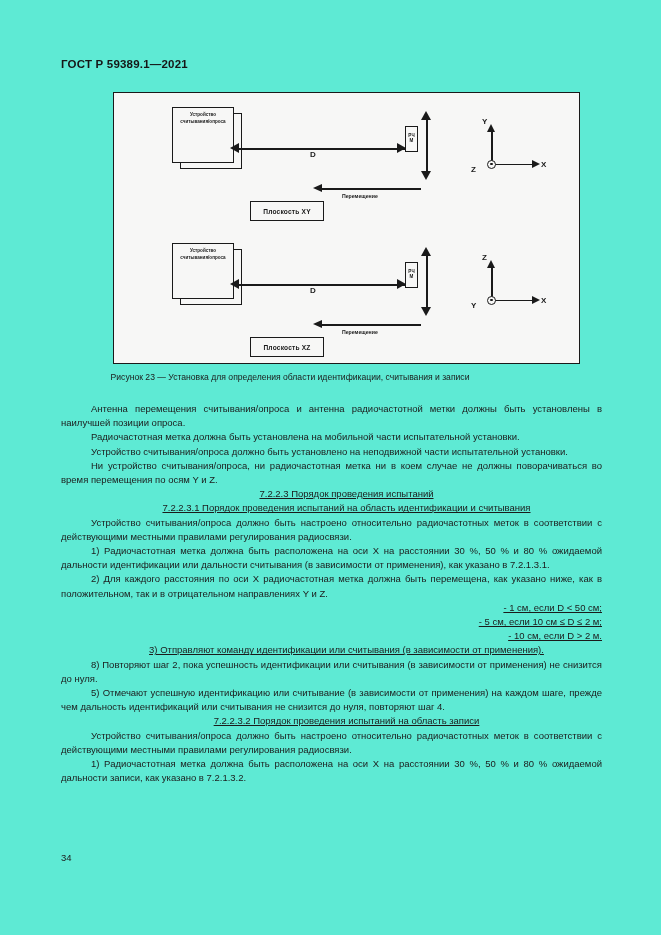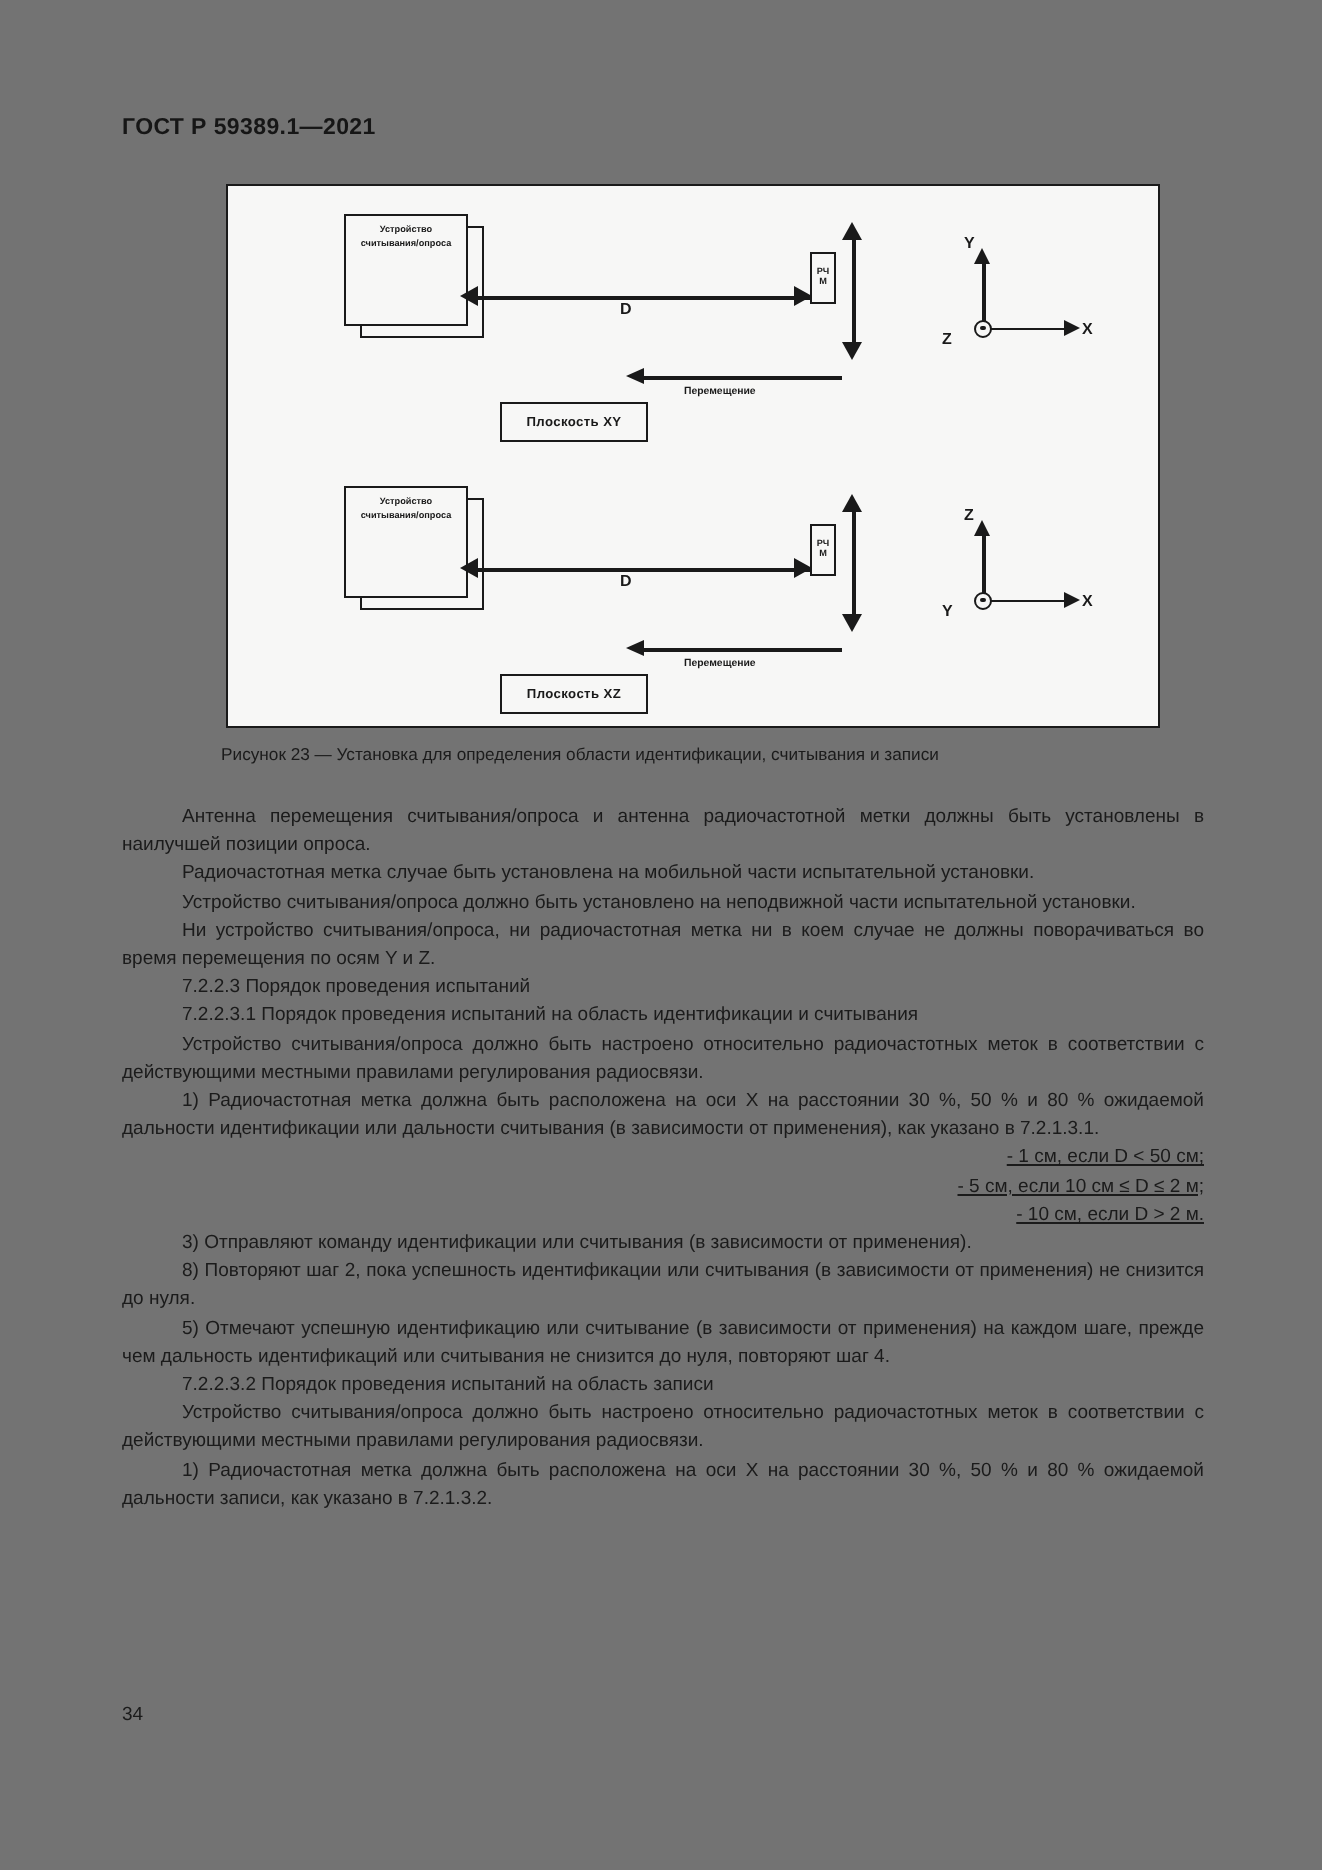--- a/index.html
+++ b/index.html
@@ -4,21 +4,21 @@
 <style>
   html, body {
     margin: 0;
     padding: 0;
     background: #8a8a8a;
   }
   .page {
     position: relative;
     width: 661px;
     height: 935px;
-    background: #737373;
+    background: #5eead4;
     overflow: hidden;
     font-family: "Liberation Sans", sans-serif;
     color: #1b1b1b;
   }
 
   
   .doc-header {
     position: absolute;
     left: 61px;
     top: 58px;
@@ -284,21 +284,21 @@
     font-size: 9.5px;
     line-height: 14.2px;
     text-align: justify;
     text-justify: inter-word;
     color: #1b1b1b;
     hyphens: none;
   }
   .body p.ind  { text-indent: 30px; }
   .body p.dash { padding-left: 44px; text-indent: 0; text-align: right; text-decoration: underline; }
   .body p.num  { text-indent: 30px; }
-  .body p.last { text-align: left; }
+  .body p.last { text-align: center; text-decoration: underline; }
 
   .page-number {
     position: absolute;
     left: 61px;
     top: 852px;
     font-size: 9.5px;
     color: #1b1b1b;
     text-align: center;
   }
 </style>
@@ -390,27 +390,28 @@
         <div class="axis-lbl orig">Y</div>
       </div>
     </div>
 
   </div>
 
   <div class="fig-caption">Рисунок 23 — Установка для определения области идентификации, считывания и записи</div>
 
   <div class="body">
     <p class="ind">Антенна перемещения считывания/опроса и антенна радиочастотной метки должны быть установлены в наилучшей позиции опроса.</p>
-    <p class="ind">Радиочастотная метка случае быть установлена на мобильной части испытательной установки.</p>
+    <p class="ind">Радиочастотная метка должна быть установлена на мобильной части испытательной установки.</p>
     <p class="ind">Устройство считывания/опроса должно быть установлено на неподвижной части испытательной установки.</p>
     <p class="ind">Ни устройство считывания/опроса, ни радиочастотная метка ни в коем случае не должны поворачиваться во время перемещения по осям Y и Z.</p>
     <p class="ind last">7.2.2.3 Порядок проведения испытаний</p>
     <p class="ind last">7.2.2.3.1 Порядок проведения испытаний на область идентификации и считывания</p>
     <p class="ind">Устройство считывания/опроса должно быть настроено относительно радиочастотных меток в соответствии с действующими местными правилами регулирования радиосвязи.</p>
     <p class="num">1) Радиочастотная метка должна быть расположена на оси X на расстоянии 30 %, 50 % и 80 % ожидаемой дальности идентификации или дальности считывания (в зависимости от применения), как указано в 7.2.1.3.1.</p>
+    <p class="num">2) Для каждого расстояния по оси X радиочастотная метка должна быть перемещена, как указано ниже, как в положительном, так и в отрицательном направлениях Y и Z.</p>
     <p class="dash">-  1 см, если D &lt; 50 см;</p>
     <p class="dash">-  5 см, если 10 см ≤ D ≤ 2 м;</p>
     <p class="dash">-  10 см, если D &gt; 2 м.</p>
     <p class="num last">3)  Отправляют команду идентификации или считывания (в зависимости от применения).</p>
     <p class="num">8)  Повторяют шаг 2, пока успешность идентификации или считывания (в зависимости от применения)  не снизится до нуля.</p>
     <p class="num">5)  Отмечают успешную идентификацию или считывание (в зависимости от применения) на каждом шаге, прежде чем дальность идентификаций или считывания не снизится до нуля, повторяют шаг 4.</p>
     <p class="ind last">7.2.2.3.2 Порядок проведения испытаний на область записи</p>
     <p class="ind">Устройство считывания/опроса должно быть настроено относительно радиочастотных меток в соответствии с действующими местными правилами регулирования радиосвязи.</p>
     <p class="num">1) Радиочастотная метка должна быть расположена на оси X на расстоянии 30 %, 50 % и 80 % ожидаемой дальности записи, как указано в 7.2.1.3.2.</p>
   </div>

